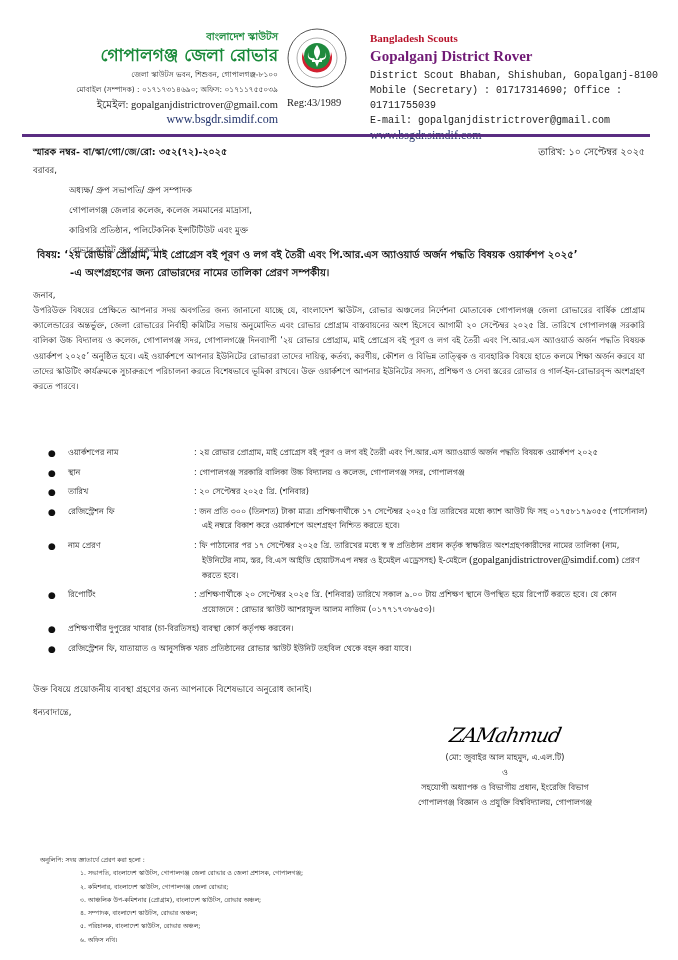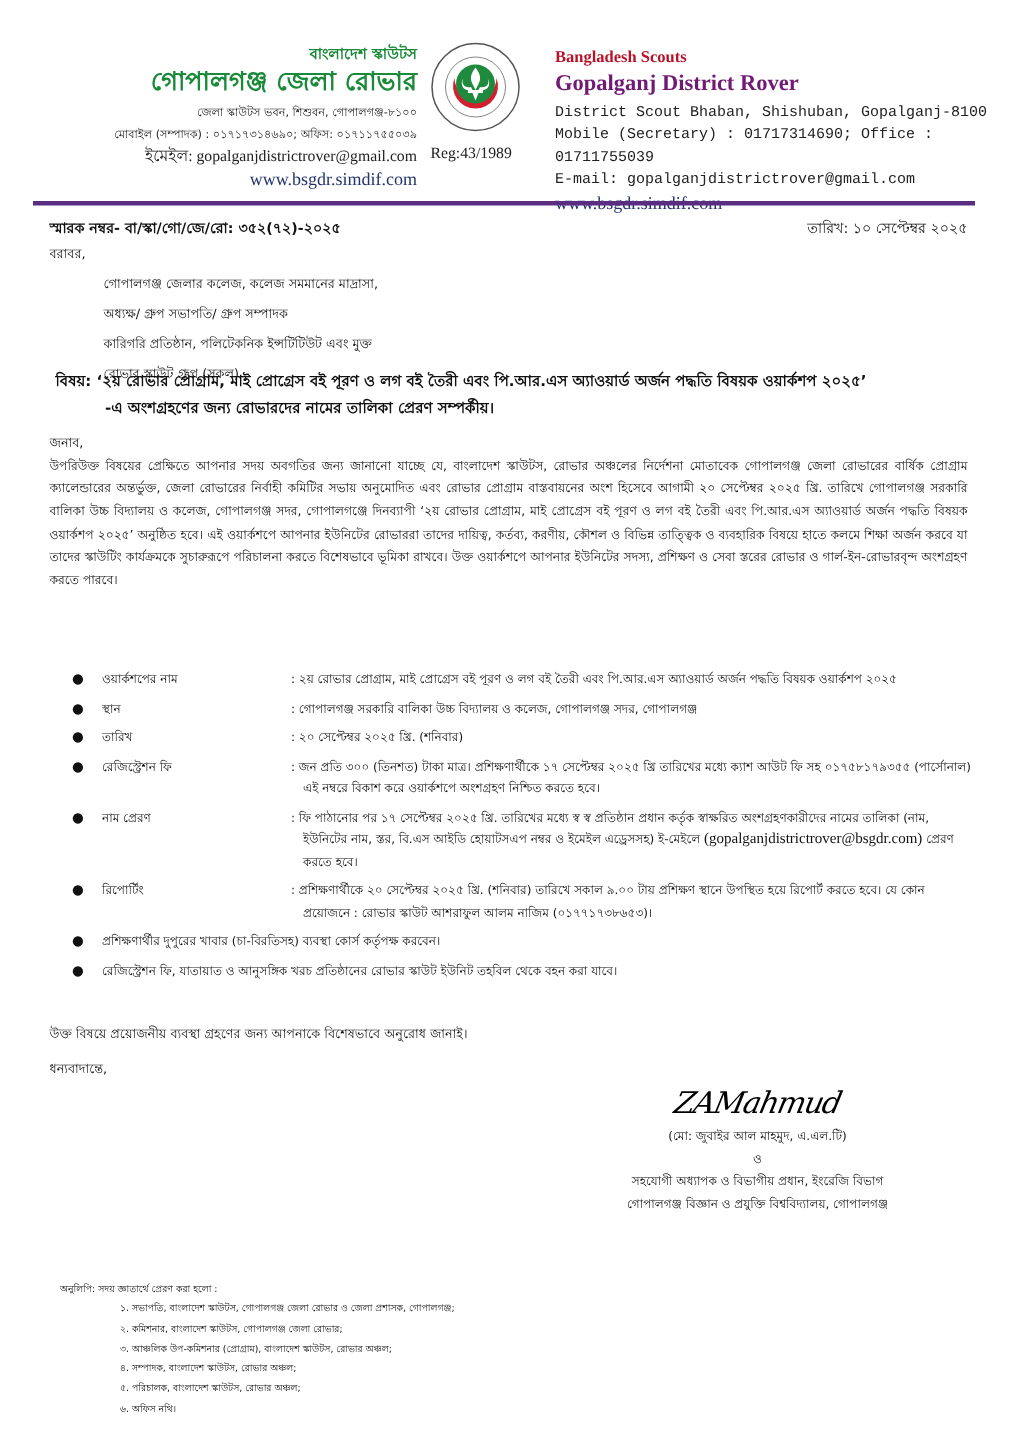--- a/index.html
+++ b/index.html
@@ -97,22 +97,22 @@
   <div class="rule"></div>
 </div>
 
 <div class="memo-row">
   <span>স্মারক নম্বর- বা/স্কা/গো/জে/রো: ৩৫২(৭২)-২০২৫</span>
   <span class="date">তারিখ: ১০ সেপ্টেম্বর ২০২৫</span>
 </div>
 
 <div class="addr">
   <div>বরাবর,</div>
+  <div class="indent">অধ্যক্ষ/ গ্রুপ সভাপতি/ গ্রুপ সম্পাদক</div>
   <div class="indent">গোপালগঞ্জ জেলার কলেজ, কলেজ সমমানের মাদ্রাসা,</div>
-  <div class="indent">অধ্যক্ষ/ গ্রুপ সভাপতি/ গ্রুপ সম্পাদক</div>
   <div class="indent">কারিগরি প্রতিষ্ঠান, পলিটেকনিক ইন্সটিটিউট এবং মুক্ত</div>
   <div class="indent">রোভার স্কাউট গ্রুপ (সকল)</div>
 </div>
 
 <div class="subject">
   <div><span class="lbl">বিষয়:</span> <span>‘২য় রোভার প্রোগ্রাম, মাই প্রোগ্রেস বই পূরণ ও লগ বই তৈরী এবং পি.আর.এস অ্যাওয়ার্ড অর্জন পদ্ধতি বিষয়ক ওয়ার্কশপ ২০২৫’</span></div>
   <div class="s2">-এ অংশগ্রহণের জন্য রোভারদের নামের তালিকা প্রেরণ সম্পর্কীয়।</div>
 </div>
 
 <div class="salutation">জনাব,</div>
@@ -136,21 +136,21 @@
     <span class="val">: ২০ সেপ্টেম্বর ২০২৫ খ্রি. (শনিবার)</span>
   </div>
   <div class="drow">
     <span class="bullet">●</span>
     <span class="key">রেজিস্ট্রেশন ফি</span>
     <span class="val">: জন প্রতি ৩০০ (তিনশত) টাকা মাত্র। প্রশিক্ষণার্থীকে ১৭ সেপ্টেম্বর ২০২৫ খ্রি তারিখের মধ্যে ক্যাশ আউট ফি সহ ০১৭৫৮১৭৯৩৫৫ (পার্সোনাল) এই নম্বরে বিকাশ করে ওয়ার্কশপে অংশগ্রহণ নিশ্চিত করতে হবে।</span>
   </div>
   <div class="drow">
     <span class="bullet">●</span>
     <span class="key">নাম প্রেরণ</span>
-    <span class="val"><span>: ফি পাঠানোর পর ১৭ সেপ্টেম্বর ২০২৫ খ্রি. তারিখের মধ্যে স্ব স্ব প্রতিষ্ঠান প্রধান কর্তৃক স্বাক্ষরিত অংশগ্রহণকারীদের নামের তালিকা (নাম, ইউনিটের নাম, স্তর, বি.এস আইডি হোয়াটসএপ নম্বর ও ইমেইল এড্রেসসহ) ই-মেইলে </span><span class="em">(gopalganjdistrictrover@bsgdr.com)</span><span> প্রেরণ করতে হবে।</span></span>
+    <span class="val"><span>: ফি পাঠানোর পর ১৭ সেপ্টেম্বর ২০২৫ খ্রি. তারিখের মধ্যে স্ব স্ব প্রতিষ্ঠান প্রধান কর্তৃক স্বাক্ষরিত অংশগ্রহণকারীদের নামের তালিকা (নাম, ইউনিটের নাম, স্তর, বি.এস আইডি হোয়াটসএপ নম্বর ও ইমেইল এড্রেসসহ) ই-মেইলে </span><span class="em">(gopalganjdistrictrover@simdif.com)</span><span> প্রেরণ করতে হবে।</span></span>
   </div>
   <div class="drow">
     <span class="bullet">●</span>
     <span class="key">রিপোর্টিং</span>
     <span class="val">: প্রশিক্ষণার্থীকে ২০ সেপ্টেম্বর ২০২৫ খ্রি. (শনিবার) তারিখে সকাল ৯.০০ টায় প্রশিক্ষণ স্থানে উপস্থিত হয়ে রিপোর্ট করতে হবে। যে কোন প্রয়োজনে : রোভার স্কাউট আশরাফুল আলম নাজিম (০১৭৭১৭৩৮৬৫৩)।</span>
   </div>
   <div class="drow">
     <span class="bullet">●</span>
     <span class="full">প্রশিক্ষণার্থীর দুপুরের খাবার (চা-বিরতিসহ) ব্যবস্থা কোর্স কর্তৃপক্ষ করবেন।</span>
   </div>

